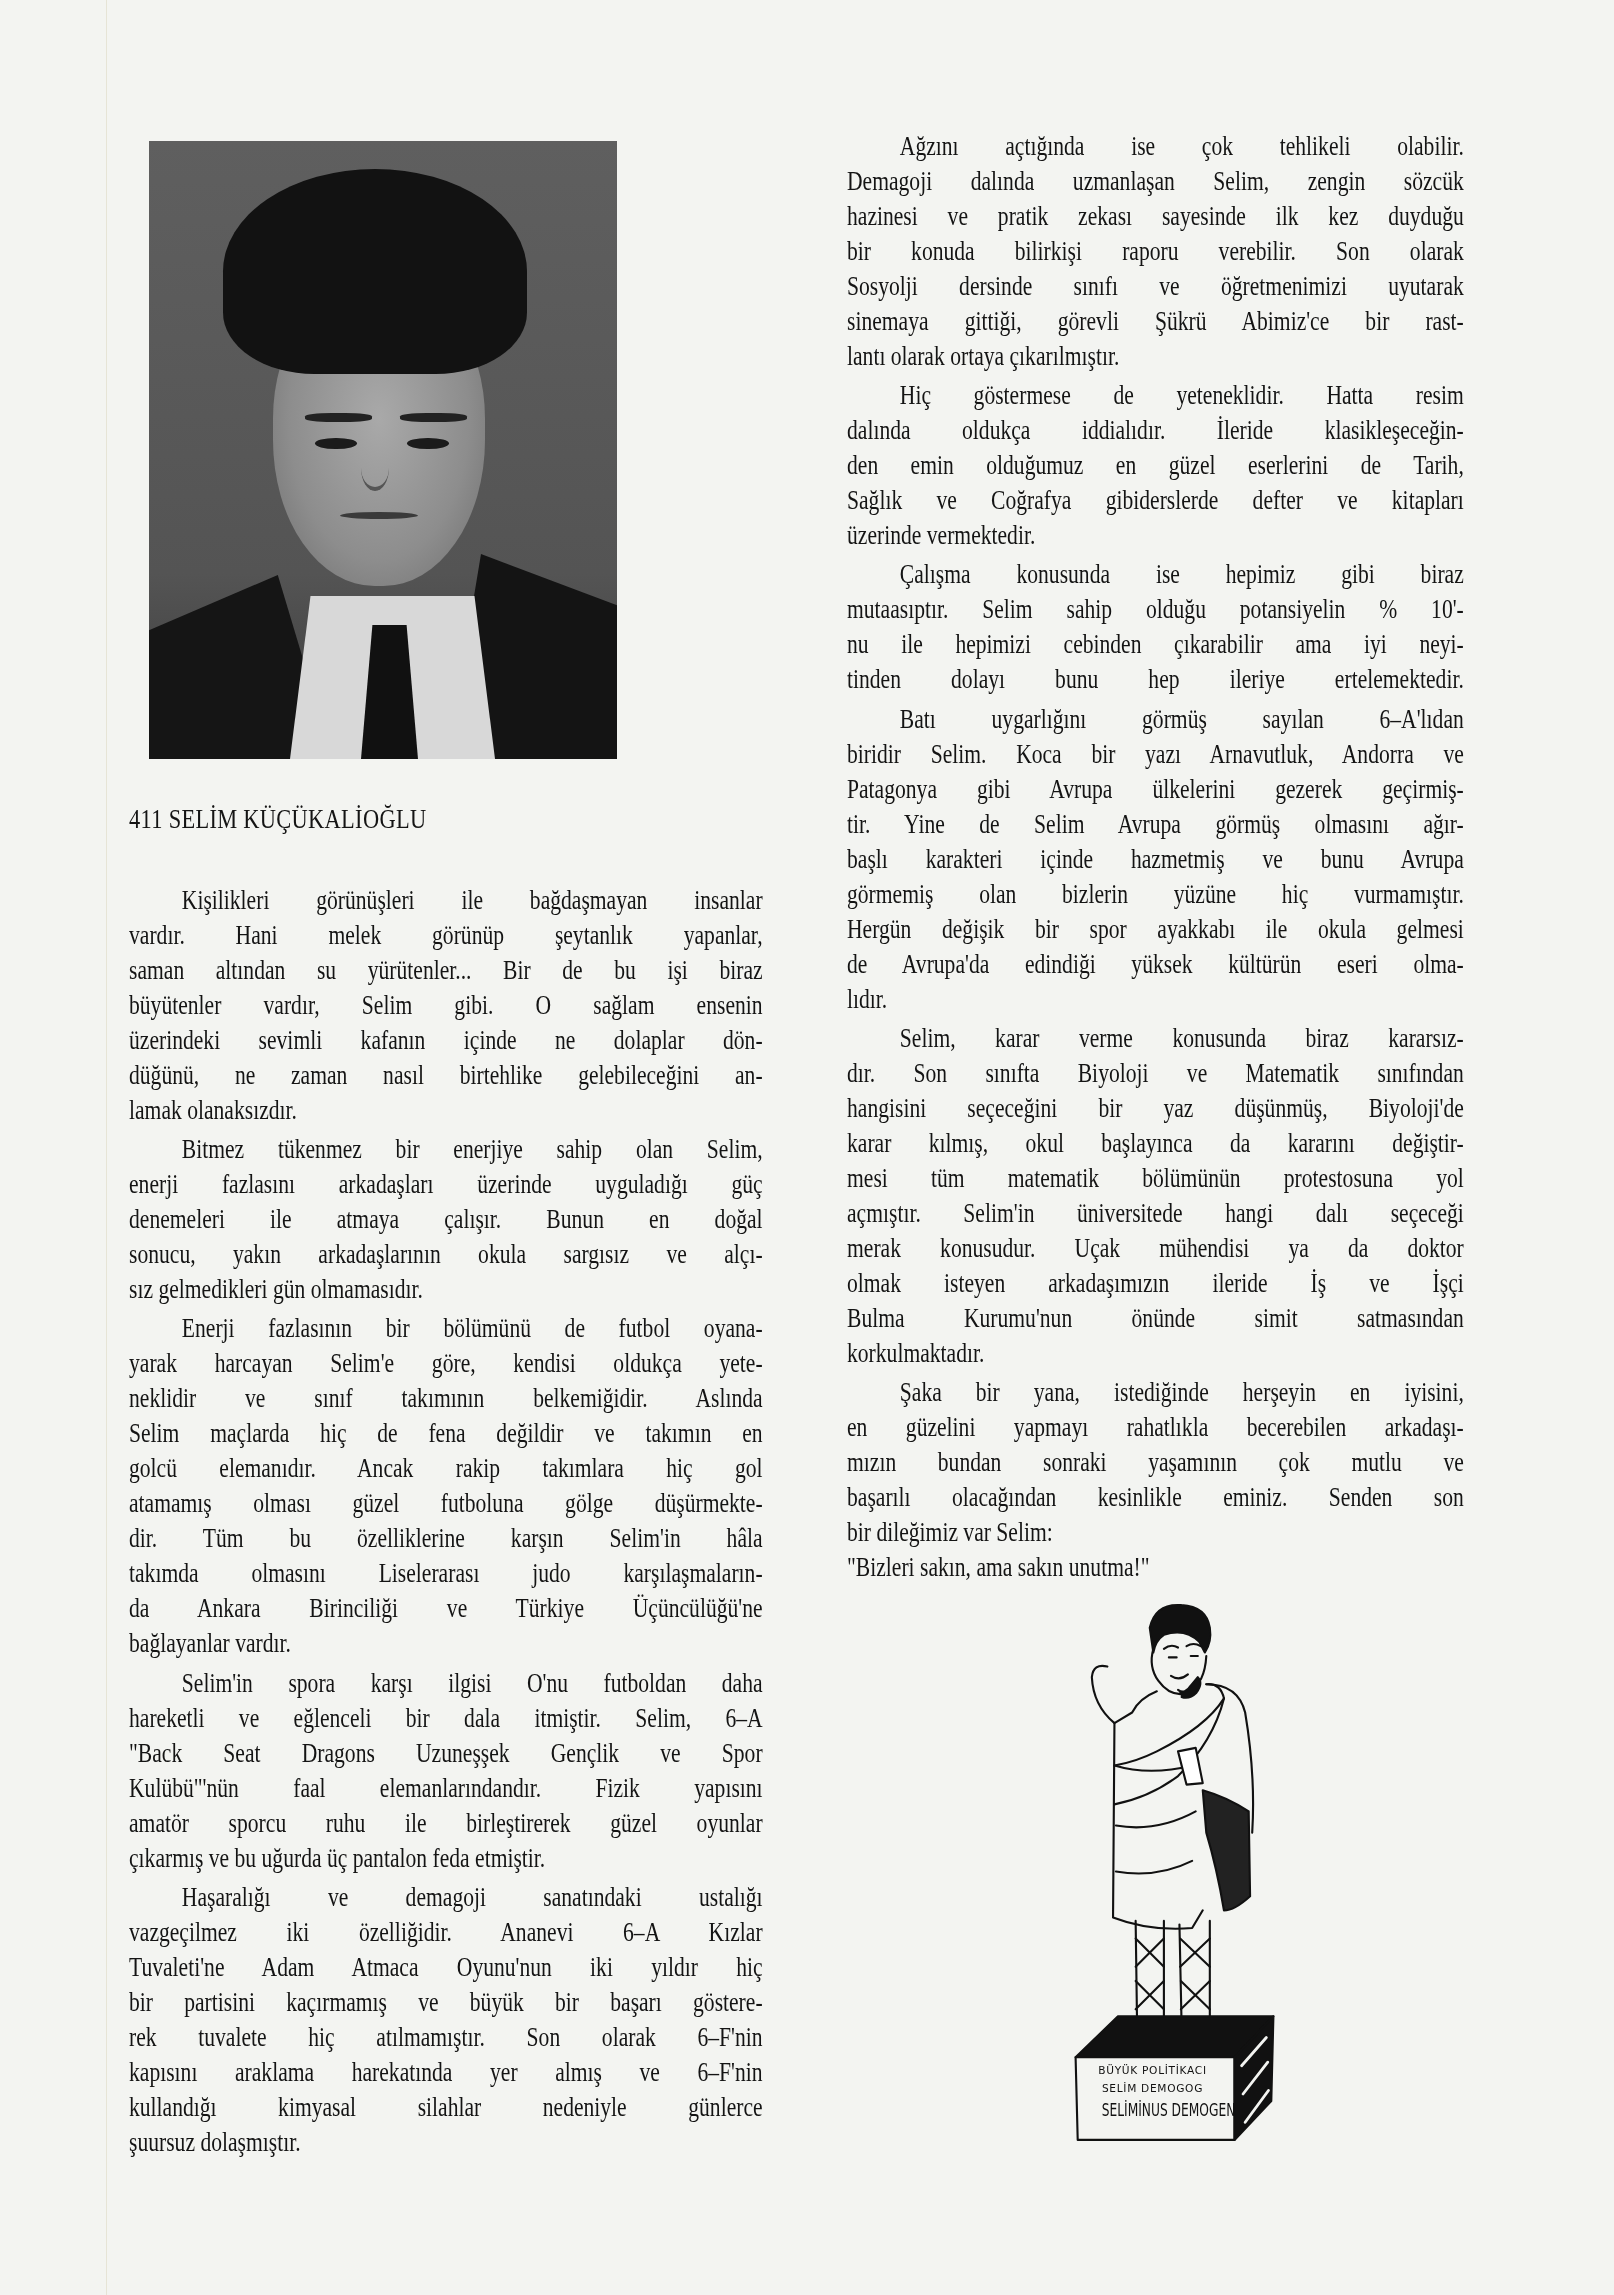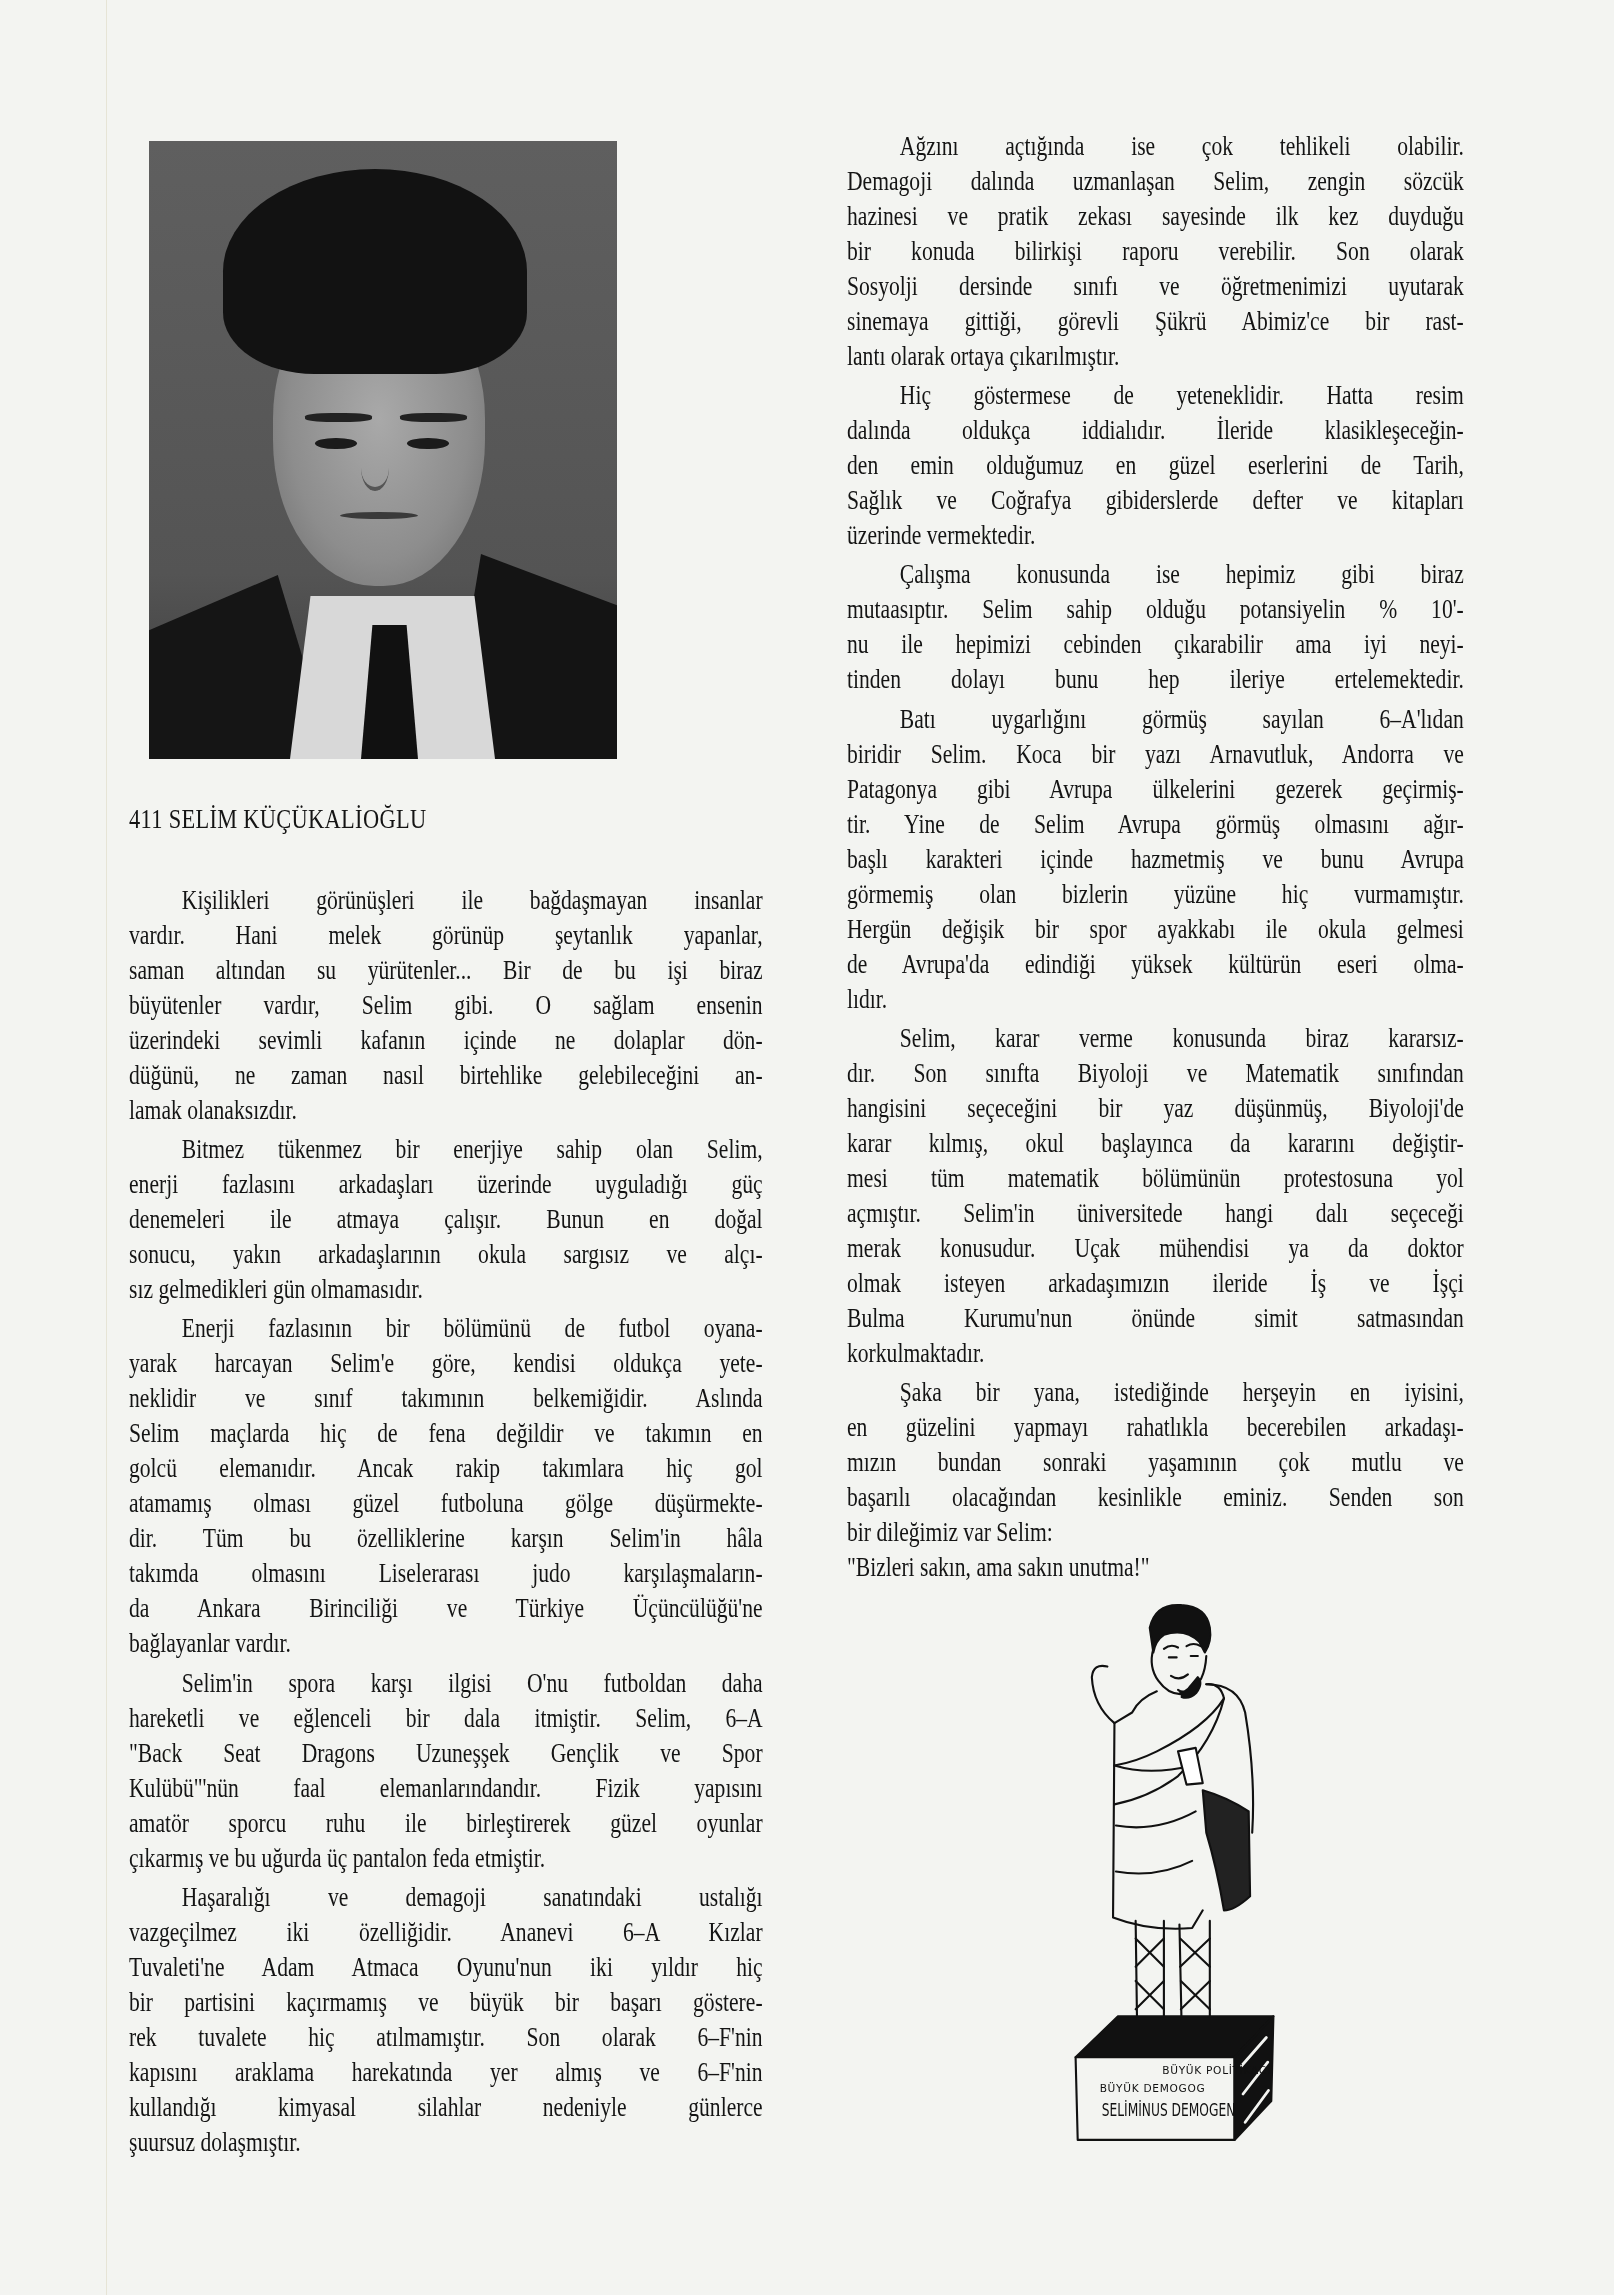--- a/index.html
+++ b/index.html
@@ -73,21 +73,21 @@
     font-size: 28px; line-height: 35px; font-weight: normal;
     transform: scaleX(0.80); transform-origin: left top; white-space: nowrap;
     letter-spacing: 0.4px;
   }
 
   .statue { position: absolute; left: 1065px; top: 1599px; width: 219px; height: 552px; }
   .pedestal-text {
     position: absolute; font-family: "DejaVu Sans", sans-serif; color: #111;
     text-align: center; white-space: nowrap;
   }
-  .pt1 { left: 1146px; top: 2064px; width: 141px; font-size: 10.6px; letter-spacing: 0.7px; }
+  .pt1 { left: 1082px; top: 2064px; width: 141px; font-size: 10.6px; letter-spacing: 0.7px; }
   .pt2 { left: 1082px; top: 2082px; width: 141px; font-size: 10.6px; letter-spacing: 0.7px; }
   .pt3 { left: 1082px; top: 2100px; width: 141px; font-size: 17px; transform: scaleX(0.72); transform-origin: center; }
 </style>
 </head>
 <body>
 
 <div class="page-edge"></div>
 
 <div class="photo">
   <div class="jacket-l"></div>
@@ -232,15 +232,15 @@
     <path d="M165 605 Q200 600 225 615 Q230 630 210 632 L170 628 Z"></path>
 
     <path d="M15 648 L75 590 L295 590 L240 648 Z" fill="#111"></path>
     <path d="M15 648 L240 648 L240 765 L18 765 Z" fill="#f3f4f1"></path>
     <path d="M240 648 L295 590 L292 710 L240 765 Z" fill="#111"></path>
     <path d="M250 660 L285 620 M252 700 L287 655 M255 740 L288 695" stroke="#f3f4f1" stroke-width="4"></path>
   </g>
 </svg>
 
 <div class="pedestal-text pt1">BÜYÜK POLİTİKACI</div>
-<div class="pedestal-text pt2">BÜYÜK DEMOGOG</div>
+<div class="pedestal-text pt2">SELİM DEMOGOG</div>
 <div class="pedestal-text pt3">SELİMİNUS DEMOGEN</div>
 
 
 </body></html>

